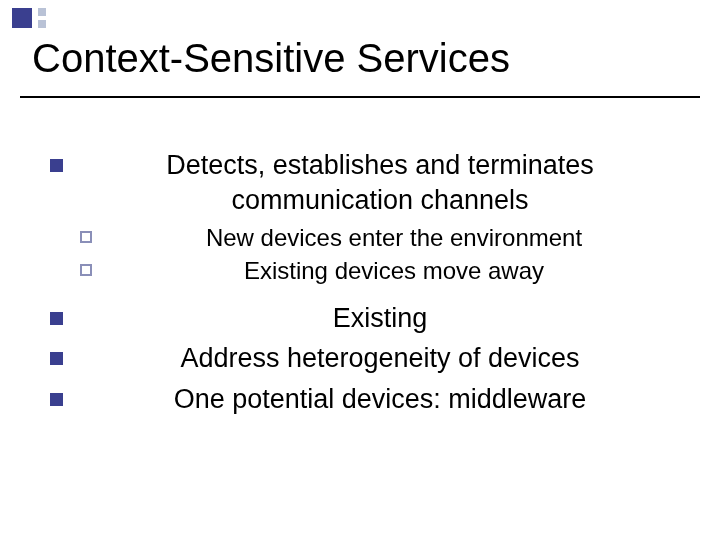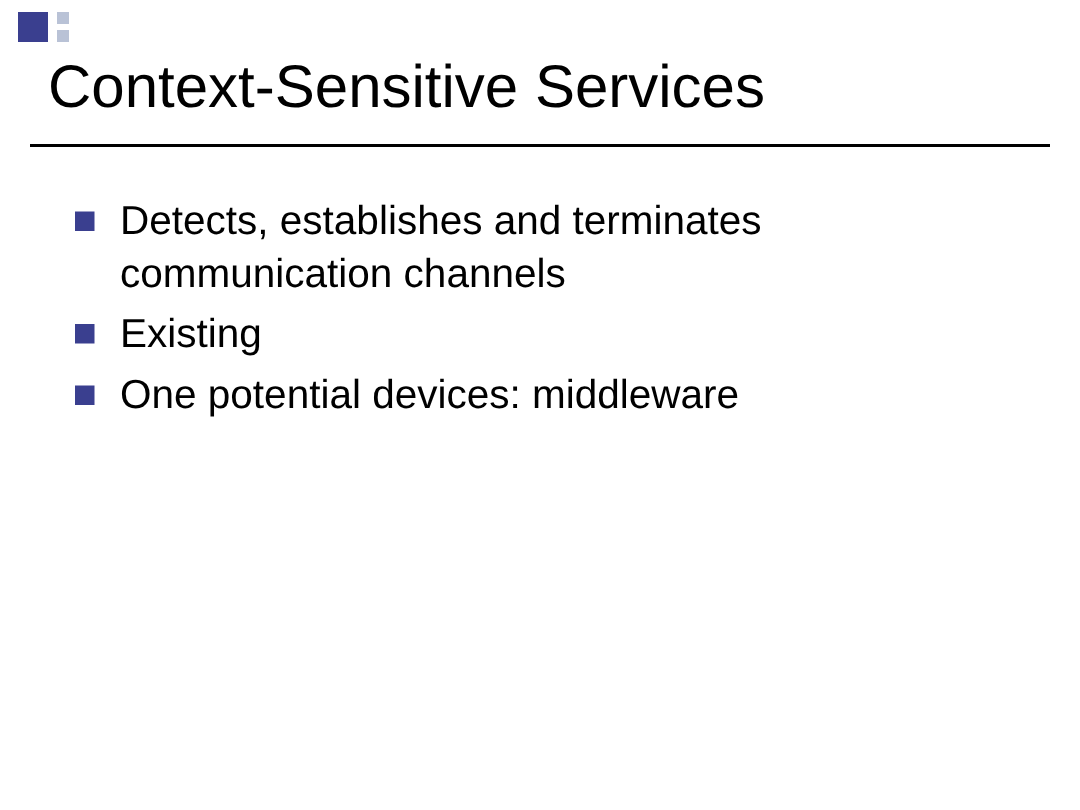--- a/index.html
+++ b/index.html
@@ -54,25 +54,26 @@
   .rule {
     position: absolute;
     top: 96px;
     left: 20px;
     right: 20px;
     height: 0;
     border-top: 2px solid #000;
   }
   .body {
     position: absolute;
-    top: 130px;
+    top: 148px;
     left: 50px;
     right: 40px;
     font-size: 27px;
     line-height: 1.28;
+    text-align: center;
   }
   .l1 {
     position: relative;
     padding-left: 30px;
     margin-bottom: 6px;
   }
   .l1::before {
     content: "";
     position: absolute;
     left: 0;
@@ -117,22 +118,33 @@
 
   <div class="title">Context-Sensitive Services</div>
   <div class="rule"></div>
 
   <div class="body">
 
     <div class="l1">
       <span>Detects, establishes and terminates communication channels</span>
     </div>
 
+    <div class="subgroup">
+      <div class="l2">
+        <span>New devices enter the environment</span>
+      </div>
+      <div class="l2">
+        <span>Existing devices move away</span>
+      </div>
+    </div>
 
     <div class="l1">
       <span>Existing</span>
+    </div>
+    <div class="l1">
+      <span>Address heterogeneity of devices</span>
     </div>
     <div class="l1">
       <span>One potential devices: middleware</span>
     </div>
 
   </div>
 </div>
 
 </body></html>

